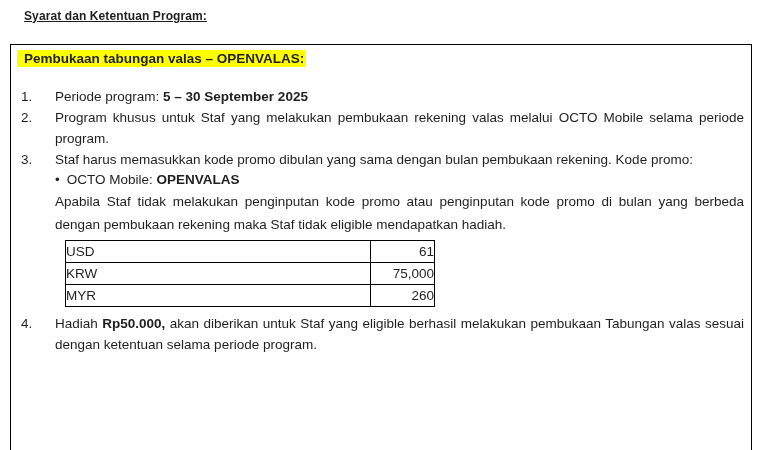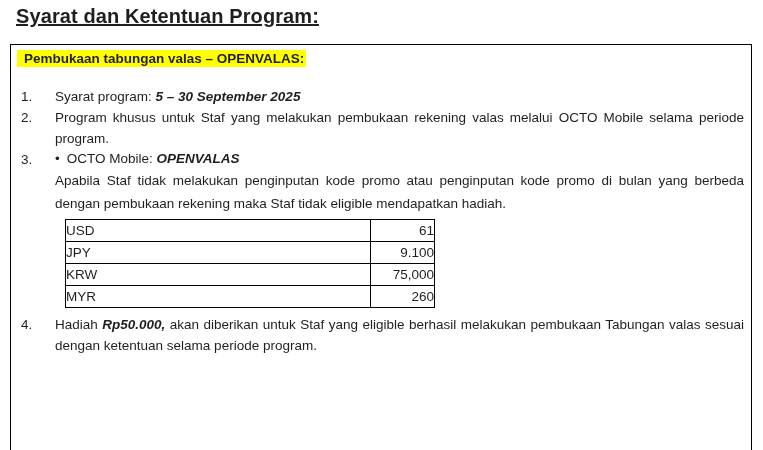--- a/index.html
+++ b/index.html
@@ -10,23 +10,23 @@
   body {
     position: relative;
     width: 763px;
     height: 450px;
     overflow: hidden;
     font-family: "Liberation Sans", sans-serif;
     color: #1f1f1f;
   }
   .doc-title {
     position: absolute;
-    left: 16px;
+    left: 24px;
     top: 7px;
-    font-size: 20px;
+    font-size: 12px;
     font-weight: bold;
     text-decoration: underline;
     line-height: 18px;
     letter-spacing: 0.1px;
   }
   .terms-box {
     position: absolute;
     left: 10px;
     top: 44px;
     width: 742px;
@@ -76,61 +76,58 @@
     border: 1px solid #000000;
     box-sizing: border-box;
     font-size: 13.5px;
     height: 22px;
     padding: 0;
     vertical-align: middle;
   }
   td.cell-currency { width: 287px; padding-left: 7px; }
   td.cell-amount  { width: 60px; text-align: right; padding-right: 7px; }
   .item4 { margin-top: 6px; line-height: 21px; }
-  b { font-weight: bold; font-style: italic; }
+  b { font-weight: bold; }
 </style>
 </head>
 <body>
 
 <div class="doc-title">Syarat dan Ketentuan Program:</div>
 
 <div class="terms-box">
 
   <div class="heading-line">
     <span class="highlight">Pembukaan tabungan valas – OPENVALAS:</span>
   </div>
 
   <div class="li">
     <span class="num">1.</span>
-    <span class="txt"><span>Syarat program: </span><b>5 – 30 September 2025</b></span>
+    <span class="txt"><span>Periode program: </span><b>5 – 30 September 2025</b></span>
   </div>
 
   <div class="li">
     <span class="num">2.</span>
     <span class="txt just">Program khusus untuk Staf yang melakukan pembukaan rekening valas melalui OCTO Mobile selama periode program.</span>
   </div>
 
   <div class="li">
     <span class="num">3.</span>
     <div class="txt">
+      <div>Staf harus memasukkan kode promo dibulan yang sama dengan bulan pembukaan rekening. Kode promo:</div>
       <div class="bullet-line"><span class="bullet-glyph">•</span><span>OCTO Mobile: </span><b>OPENVALAS</b></div>
       <div class="note just">Apabila Staf tidak melakukan penginputan kode promo atau penginputan kode promo di bulan yang berbeda dengan pembukaan rekening maka Staf tidak eligible mendapatkan hadiah.</div>
     </div>
   </div>
 
 
   <table class="deposit">
     <tbody>
         <tr>
       <td class="cell-currency">USD</td>
       <td class="cell-amount">61</td>
-    </tr>
-    <tr>
-      <td class="cell-currency">JPY</td>
-      <td class="cell-amount">9.100</td>
     </tr>
     <tr>
       <td class="cell-currency">KRW</td>
       <td class="cell-amount">75,000</td>
     </tr>
     <tr>
       <td class="cell-currency">MYR</td>
       <td class="cell-amount">260</td>
     </tr>
   </tbody>

